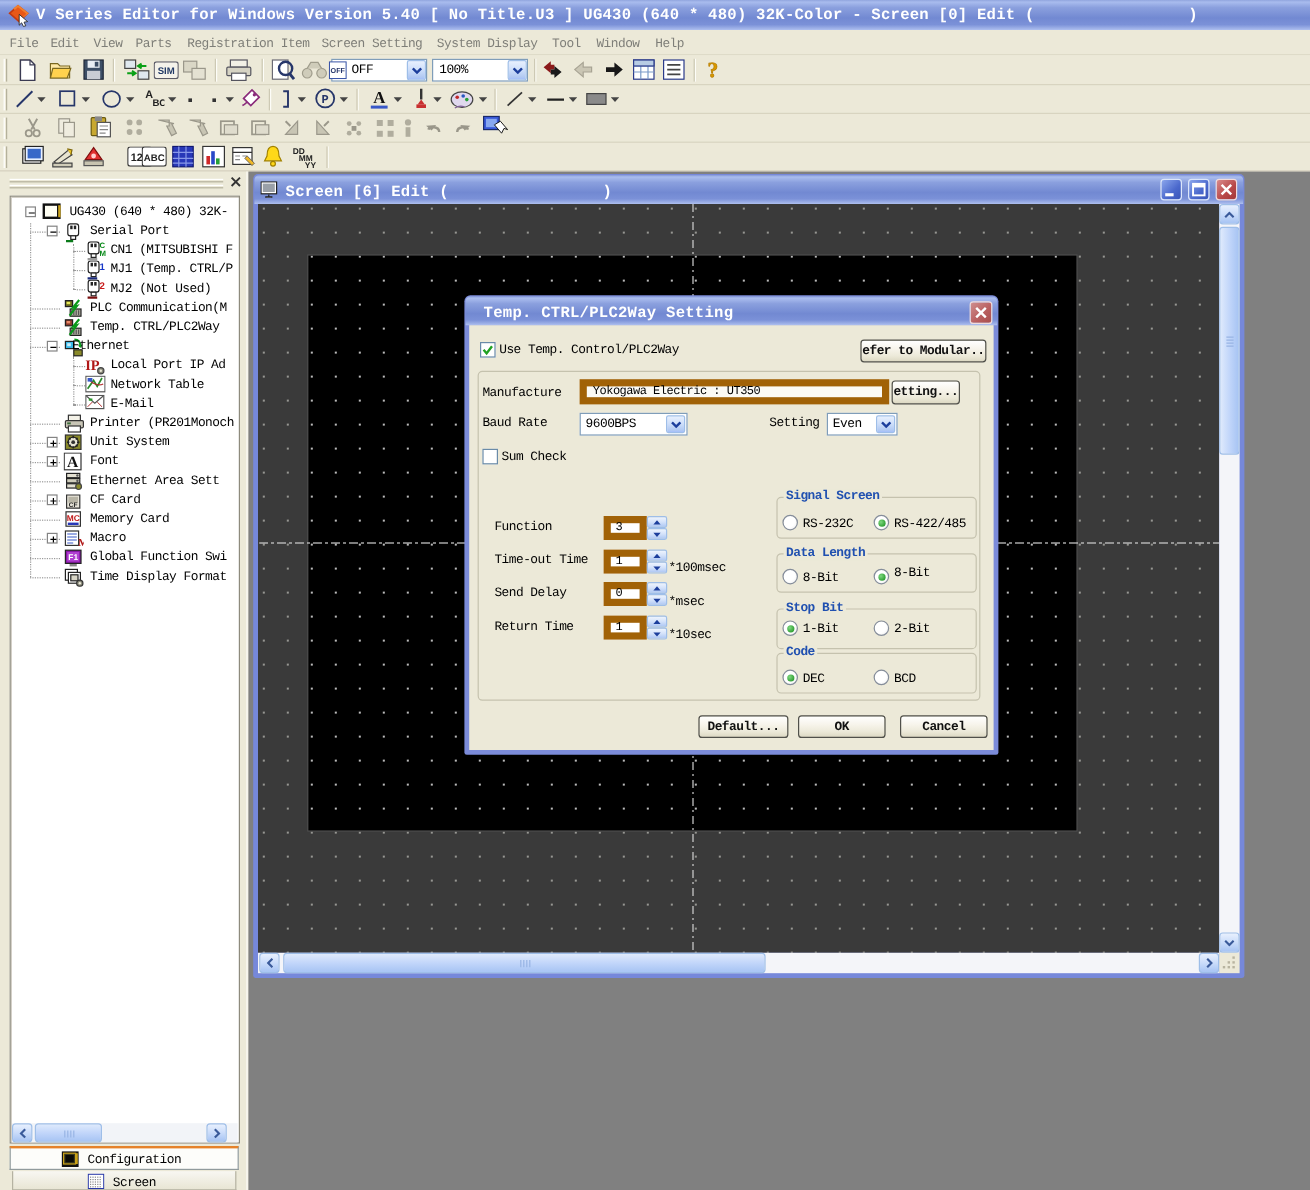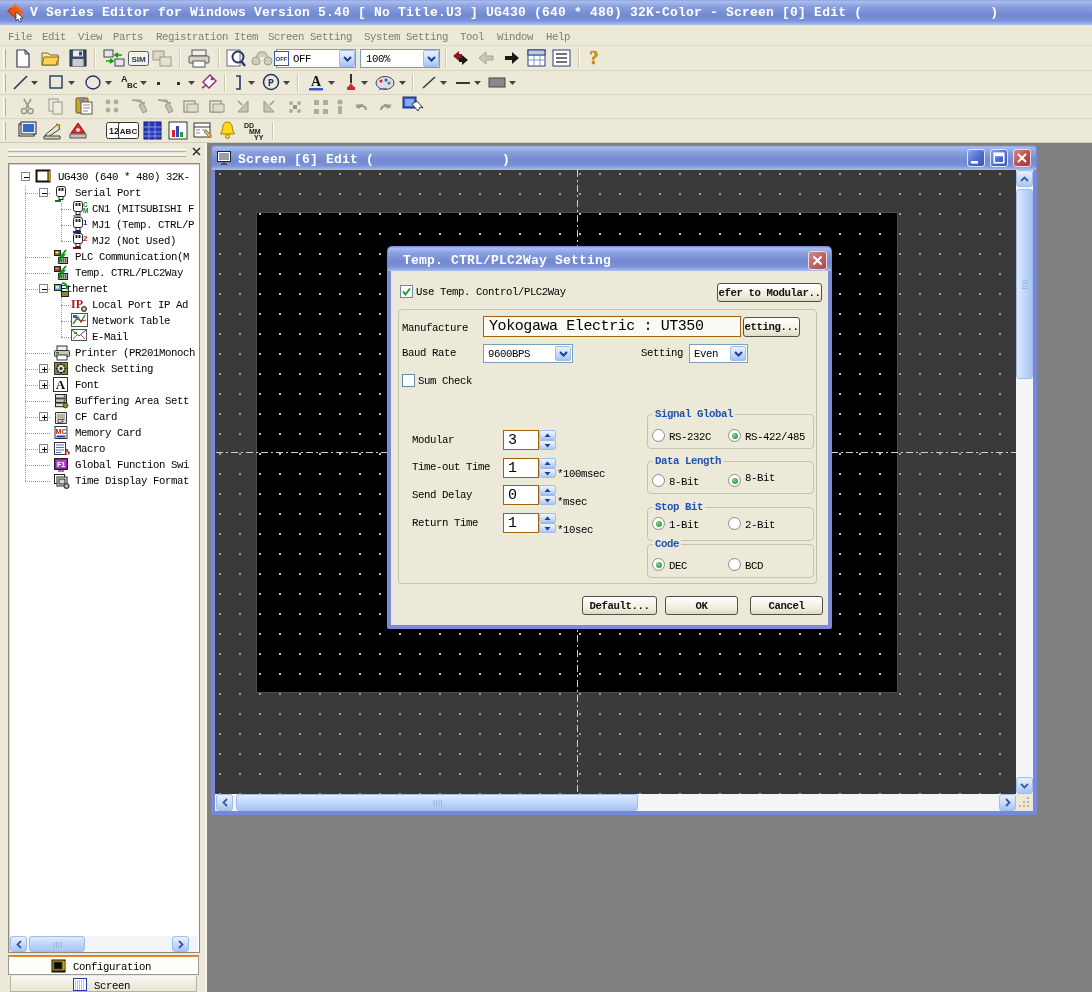--- a/index.html
+++ b/index.html
@@ -5,21 +5,21 @@
 body{position:relative;font-family:"Liberation Mono",monospace;background:#ece9d8}
 .a{position:absolute}
 .wt{color:#fff;font-weight:bold;font-size:13px;letter-spacing:.2px;white-space:pre}
 .mi{font-size:10.7px;letter-spacing:-.42px;color:#7e7e78;white-space:pre}
 .t10{font-size:10.7px;letter-spacing:-.42px;color:#000;white-space:pre}
 svg{display:block}
 .tbar{background:linear-gradient(180deg,#91a5de 0%,#a9bcee 7%,#8ba0de 25%,#7289d2 60%,#7b91d8 82%,#9fb2e8 95%,#afc0f0 100%)}
 .sep{position:absolute;width:2px;border-left:1px solid #cdc9b4;border-right:1px solid #fdfdf8}
 .grip{position:absolute;width:3px;border-left:1px solid #fff;border-right:1px solid #b5b19c}
 .btn{position:absolute;background:linear-gradient(180deg,#ffffff 0%,#f7f4eb 40%,#ece9d8 75%,#ddd9c4 100%);border:1px solid #50504a;border-radius:3px;display:flex;align-items:center;justify-content:center;font-size:10.7px;letter-spacing:-.42px;font-weight:bold;color:#111;white-space:pre}
-.fld{position:absolute;background:#fbfaf5;border:1px solid #a16207;font-size:15px;letter-spacing:-.42px;color:#000;display:flex;align-items:center;white-space:pre}
+.fld{position:absolute;background:#fbfaf5;border:6px solid #a16207;font-size:10px;letter-spacing:-.42px;color:#000;display:flex;align-items:center;white-space:pre}
 .combo{position:absolute;background:#fff;border:1px solid #7f9db9;font-size:10.7px;letter-spacing:-.42px;color:#000}
 .cbtn{position:absolute;top:1px;right:1px;bottom:1px;width:16px;border:1px solid #9ebee8;border-radius:2px;background:linear-gradient(180deg,#e8f0fe 0%,#d0e0fa 45%,#b0c8f2 90%,#a4befc 100%);display:flex;align-items:center;justify-content:center}
 .gbox{position:absolute;border:1px solid #c5c2ae;border-radius:4px}
 .gtitle{position:absolute;font-size:10.7px;letter-spacing:-.42px;font-weight:bold;color:#2050b0;background:#ece9d8;padding:0 2px;white-space:pre}
 .radio{position:absolute;width:13px;height:13px;border-radius:50%;border:1px solid #858d9a;background:radial-gradient(circle at 35% 35%,#ffffff 55%,#e7e9ea 100%)}
 .rdot{position:absolute;left:2.5px;top:2.5px;width:6px;height:6px;border-radius:50%;background:radial-gradient(circle at 35% 35%,#7ed87e,#128a18)}
 .rlab{position:absolute;font-size:10.7px;letter-spacing:-.42px;color:#000;white-space:pre}
 .chk{position:absolute;width:13px;height:13px;border:1px solid #6a8ba8;background:#fff}
 .spin-half{position:absolute;left:0;width:17px;height:10px;border:1px solid #9ebee8;border-radius:2px;background:linear-gradient(180deg,#eef4fe 0%,#d4e2fa 50%,#b2caf4 95%);display:flex;align-items:center;justify-content:center}
 .tree-t{position:absolute;font-size:10.7px;letter-spacing:-.42px;color:#000;white-space:pre}
@@ -39,21 +39,21 @@
 </div>
 <div class="a wt" style="left:30px;top:5px">V Series Editor for Windows Version 5.40 [ No Title.U3 ] UG430 (640 * 480) 32K-Color - Screen [0] Edit (                )</div>
 
 <div class="a" style="left:0;top:25px;width:1092px;height:21px;background:#ece9d8;border-bottom:1px solid #dedbc8"></div>
 <span class="a mi" style="left:8px;top:31px">File</span>
 <span class="a mi" style="left:42px;top:31px">Edit</span>
 <span class="a mi" style="left:78px;top:31px">View</span>
 <span class="a mi" style="left:113px;top:31px">Parts</span>
 <span class="a mi" style="left:156px;top:31px">Registration Item</span>
 <span class="a mi" style="left:268px;top:31px">Screen Setting</span>
-<span class="a mi" style="left:364px;top:31px">System Setting</span>
+<span class="a mi" style="left:364px;top:31px">System Display</span>
 <span class="a mi" style="left:460px;top:31px">Tool</span>
 <span class="a mi" style="left:497px;top:31px">Window</span>
 <span class="a mi" style="left:546px;top:31px">Help</span>
 
 <div class="a" id="tb1" style="left:0;top:46px;width:1092px;height:25px;background:#ece9d8;border-bottom:1px solid #d8d4c0"></div>
 <div class="a" id="tb2" style="left:0;top:72px;width:1092px;height:23px;background:#ece9d8;border-bottom:1px solid #d8d4c0"></div>
 <div class="a" id="tb3" style="left:0;top:96px;width:1092px;height:23px;background:#ece9d8;border-bottom:1px solid #d8d4c0"></div>
 <div class="a" id="tb4" style="left:0;top:120px;width:1092px;height:23px;background:#ece9d8;border-bottom:1px solid #cfcbb8"></div>
 
 <div class="grip" style="left:3px;top:49px;height:19px"></div>
@@ -678,21 +678,21 @@
     </div>
 <span class="tree-t" style="left:65px;top:182px">Printer (PR201Monoch</span>
 <div class="a" style="left:43px;top:196px">
       <svg width="17" height="16">
         <rect x="1.5" y="1.5" width="13" height="12" fill="#8a8a2a" stroke="#333"></rect>
         <circle cx="8" cy="7.5" r="4.2" fill="#e8e5d6" stroke="#222"></circle>
         <circle cx="8" cy="7.5" r="1.6" fill="#333"></circle>
         <path d="M8 2.2v2M8 10.8v2M2.8 7.5h2M11.2 7.5h2M4.4 3.9l1.4 1.4M10.2 9.7l1.4 1.4M11.6 3.9l-1.4 1.4M5.8 9.7l-1.4 1.4" stroke="#222" stroke-width="1.2"></path>
       </svg>
     </div>
-<span class="tree-t" style="left:65px;top:198px">Check Setting</span>
+<span class="tree-t" style="left:65px;top:198px">Unit System</span>
 <div class="ebox" style="left:29px;top:199px">
       <svg width="9" height="9">
         <path d="M2 4.5h5M4.5 2v5" stroke="#000"></path>
       </svg>
     </div>
 <div class="a" style="left:43px;top:212px">
       <svg width="16" height="16">
         <rect x="0.5" y="0.5" width="14" height="14" fill="#fff" stroke="#333"></rect>
         <text x="7.5" y="12" font-family="Liberation Serif" font-size="13" font-weight="bold" fill="#111" text-anchor="middle">A</text>
       </svg>
@@ -708,21 +708,21 @@
         <g stroke="#222">
           <rect x="2.5" y="1.5" width="11" height="3.6" fill="#e4e1d2"></rect>
           <rect x="2.5" y="5.8" width="11" height="3.6" fill="#cfccba"></rect>
           <rect x="2.5" y="10.1" width="11" height="3.6" fill="#e4e1d2"></rect>
         </g>
         <circle cx="11.5" cy="3.3" r="1" fill="#555"></circle>
         <circle cx="11.5" cy="7.6" r="1" fill="#555"></circle>
         <circle cx="12.5" cy="12.5" r="2.4" fill="#8a8a2a" stroke="#444"></circle>
       </svg>
     </div>
-<span class="tree-t" style="left:65px;top:230px">Buffering Area Sett</span>
+<span class="tree-t" style="left:65px;top:230px">Ethernet Area Sett</span>
 <div class="a" style="left:43px;top:244px">
       <svg width="17" height="16">
         <path d="M2.5 3.5h11v11h-11v-8z" fill="#e8e5da" stroke="#333"></path>
         <rect x="4" y="5" width="8" height="5" fill="#b8b5a6"></rect>
         <text x="8" y="13.5" font-family="Liberation Sans" font-size="5.5" font-weight="bold" fill="#222" text-anchor="middle">CF</text>
       </svg>
     </div>
 <span class="tree-t" style="left:65px;top:246px">CF Card</span>
 <div class="ebox" style="left:29px;top:247px">
       <svg width="9" height="9">
@@ -947,21 +947,21 @@
     <span style="position:absolute;left:4px;top:3px">Even</span>
     <div class="cbtn">
       <svg width="9" height="6">
         <path d="M1 1l3.5 3.5L8 1" stroke="#1c3e9c" stroke-width="2" fill="none"></path>
       </svg>
     </div>
   </div>
 <div class="chk" style="left:402px;top:374px"></div>
 <span class="a t10" style="left:418px;top:375px">Sum Check</span>
 
-<span class="a t10" style="left:412px;top:434px">Modular</span>
+<span class="a t10" style="left:412px;top:434px">Function</span>
 <div class="fld" style="left:503px;top:430px;width:36px;height:20px;padding-left:4px;background:#fff">3</div>
 <span class="a t10" style="left:412px;top:461px">Time-out Time</span>
 <div class="fld" style="left:503px;top:458px;width:36px;height:20px;padding-left:4px;background:#fff">1</div>
 <span class="a t10" style="left:557px;top:468px">*100msec</span>
 <span class="a t10" style="left:412px;top:489px">Send Delay</span>
 <div class="fld" style="left:503px;top:485px;width:36px;height:20px;padding-left:4px;background:#fff">0</div>
 <span class="a t10" style="left:557px;top:496px">*msec</span>
 <span class="a t10" style="left:412px;top:517px">Return Time</span>
 <div class="fld" style="left:503px;top:513px;width:36px;height:20px;padding-left:4px;background:#fff">1</div>
 <span class="a t10" style="left:557px;top:524px">*10sec</span>
@@ -999,21 +999,21 @@
     <svg width="7" height="5">
       <path d="M3.5 0.5 6.5 4H0.5z" fill="#1c3e9c"></path>
     </svg>
   </div>
 <div class="spin-half" style="left:539px;top:523px">
     <svg width="7" height="5">
       <path d="M3.5 4.5 0.5 1h6z" fill="#1c3e9c"></path>
     </svg>
   </div>
 <div class="gbox" style="left:647px;top:414px;width:167px;height:35px"></div>
-<span class="gtitle" style="left:653px;top:408px">Signal Global</span>
+<span class="gtitle" style="left:653px;top:408px">Signal Screen</span>
 <div class="radio" style="left:652px;top:429px"></div>
 <span class="rlab" style="left:669px;top:431px">RS-232C</span>
 <div class="radio" style="left:728px;top:429px">
     <div class="rdot"></div>
   </div>
 <span class="rlab" style="left:745px;top:431px">RS-422/485</span>
 <div class="gbox" style="left:647px;top:461px;width:167px;height:33px"></div>
 <span class="gtitle" style="left:653px;top:455px">Data Length</span>
 <div class="radio" style="left:652px;top:474px"></div>
 <span class="rlab" style="left:669px;top:476px">8-Bit</span>

